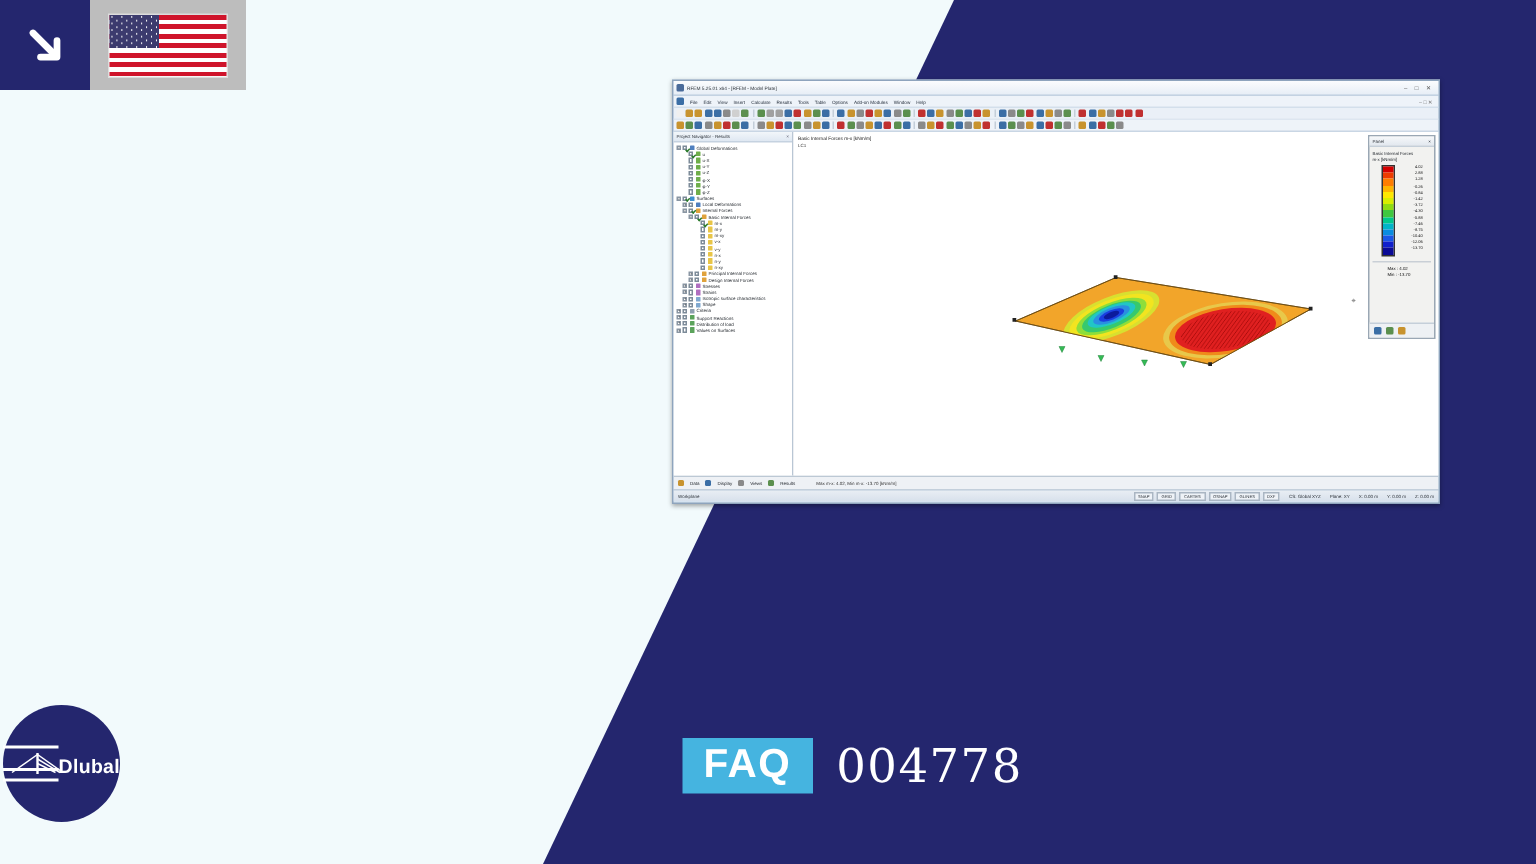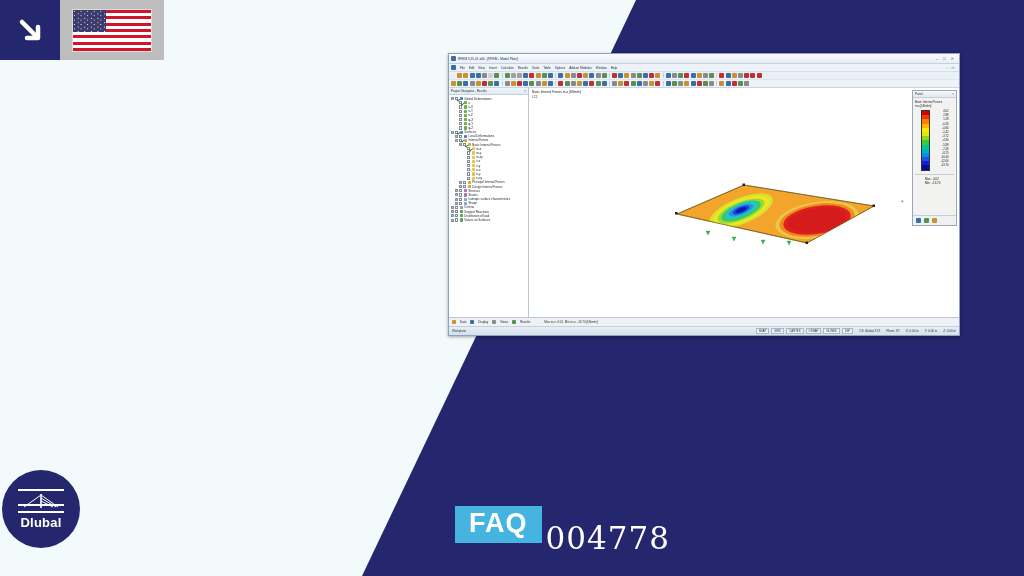--- a/index.html
+++ b/index.html
@@ -24,32 +24,32 @@
        radial-gradient(circle at 4.9px 3.6px,#fff 0.55px,transparent 0.6px);
      background-size:6.6px 4.4px;}
 
   
   .headline{position:absolute;left:60px;top:86px;width:360px;
      font-family:"DejaVu Serif","Liberation Serif",serif;
      font-size:21px;color:#24266e;letter-spacing:.5px;text-align:center;white-space:nowrap;}
 
   
   .logo{position:absolute;left:2px;top:470px;width:78px;height:78px;border-radius:50%;
-     background:#24266e;display:flex;flex-direction:column;align-items:center;justify-content:center;}
+     background:#24266e;display:flex;flex-direction:row;align-items:center;justify-content:center;}
   .logo .mark{width:46px;height:24px;border:2px solid #fff;border-left:none;border-right:none;
      position:relative;box-sizing:border-box;}
   .logo .mark .hbar{position:absolute;left:0;right:0;bottom:5px;height:2px;background:#fff;}
   .logo .mark svg{position:absolute;left:0;top:0;}
   .logo .txt{color:#fff;font-weight:bold;font-size:13px;margin-top:2px;letter-spacing:.2px;}
 
   
-  .faq-wrap{position:absolute;left:455px;top:492px;display:flex;align-items:center;gap:4px;}
+  .faq-wrap{position:absolute;left:455px;top:492px;display:flex;align-items:center;gap:16px;}
   .faq-badge{background:#45b4e0;color:#fff;font-weight:bold;font-size:27px;
      padding:4px 14px 6px 14px;line-height:1;letter-spacing:1px;}
-  .faq-num{color:#ffffff;font-family:"DejaVu Serif","Liberation Serif",serif;font-size:31px;letter-spacing:1px;margin-top:28px;}
+  .faq-num{color:#ffffff;font-family:"DejaVu Serif","Liberation Serif",serif;font-size:31px;letter-spacing:1px;}
 
   
   .app{position:absolute;left:448px;top:53px;width:512px;height:283px;background:#d6e3f0;
        border:1px solid #8ea4bd;box-sizing:border-box;box-shadow:0 1px 3px rgba(0,0,0,.35);
        font-size:3px;color:#20242b;overflow:hidden;}
   .titlebar{height:9px;background:linear-gradient(#fbfcfe,#e7eef6);display:flex;align-items:center;
      padding:0 2px;border-bottom:1px solid #c3d2e2;}
   .titlebar .tIcon{width:5px;height:5px;background:#4a6b9a;margin-right:2px;border-radius:1px;}
   .titlebar .tTxt{font-size:3.2px;color:#2b3138;white-space:nowrap;overflow:hidden;}
   .winbtns{margin-left:auto;display:flex;gap:5px;padding-right:3px;color:#555;font-size:4px;}

